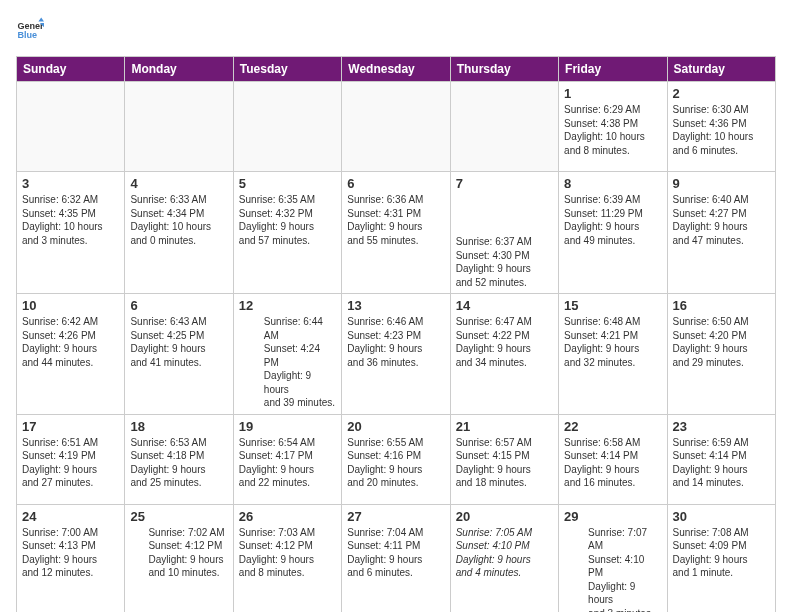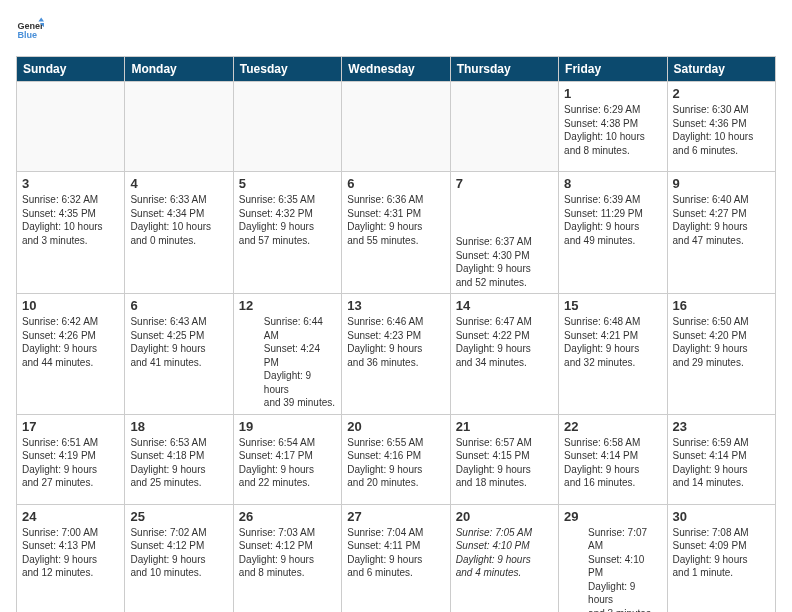--- a/index.html
+++ b/index.html
@@ -36,21 +36,21 @@
     }
     .location {
       font-size: 14px;
       color: #555;
     }
     .calendar {
       width: 100%;
       border-collapse: collapse;
     }
     .calendar th {
-      background-color: #0c4a6e;
+      background-color: #701a75;
       color: white;
       font-size: 12px;
       font-weight: bold;
       padding: 5px 6px;
       text-align: left;
       border: 1px solid #ccc;
     }
     .calendar td {
       border: 1px solid #ccc;
       vertical-align: top;
@@ -293,21 +293,21 @@
       <tr>
         <td>
           <span class="day-number">24</span>
           <div class="day-info" style="white-space: pre-wrap;">Sunrise: 7:00 AM
 Sunset: 4:13 PM
 Daylight: 9 hours
 and 12 minutes.</div>
         </td>
         <td>
           <span class="day-number">25</span>
-          <div class="day-info" style="white-space: pre-wrap;">Sunrise: 7:02 AM
+          <div class="day-info" style="white-space: pre-wrap; margin-left: 18px;">Sunrise: 7:02 AM
 Sunset: 4:12 PM
 Daylight: 9 hours
 and 10 minutes.</div>
         </td>
         <td>
           <span class="day-number">26</span>
           <div class="day-info" style="white-space: pre-wrap;">Sunrise: 7:03 AM
 Sunset: 4:12 PM
 Daylight: 9 hours
 and 8 minutes.</div>

